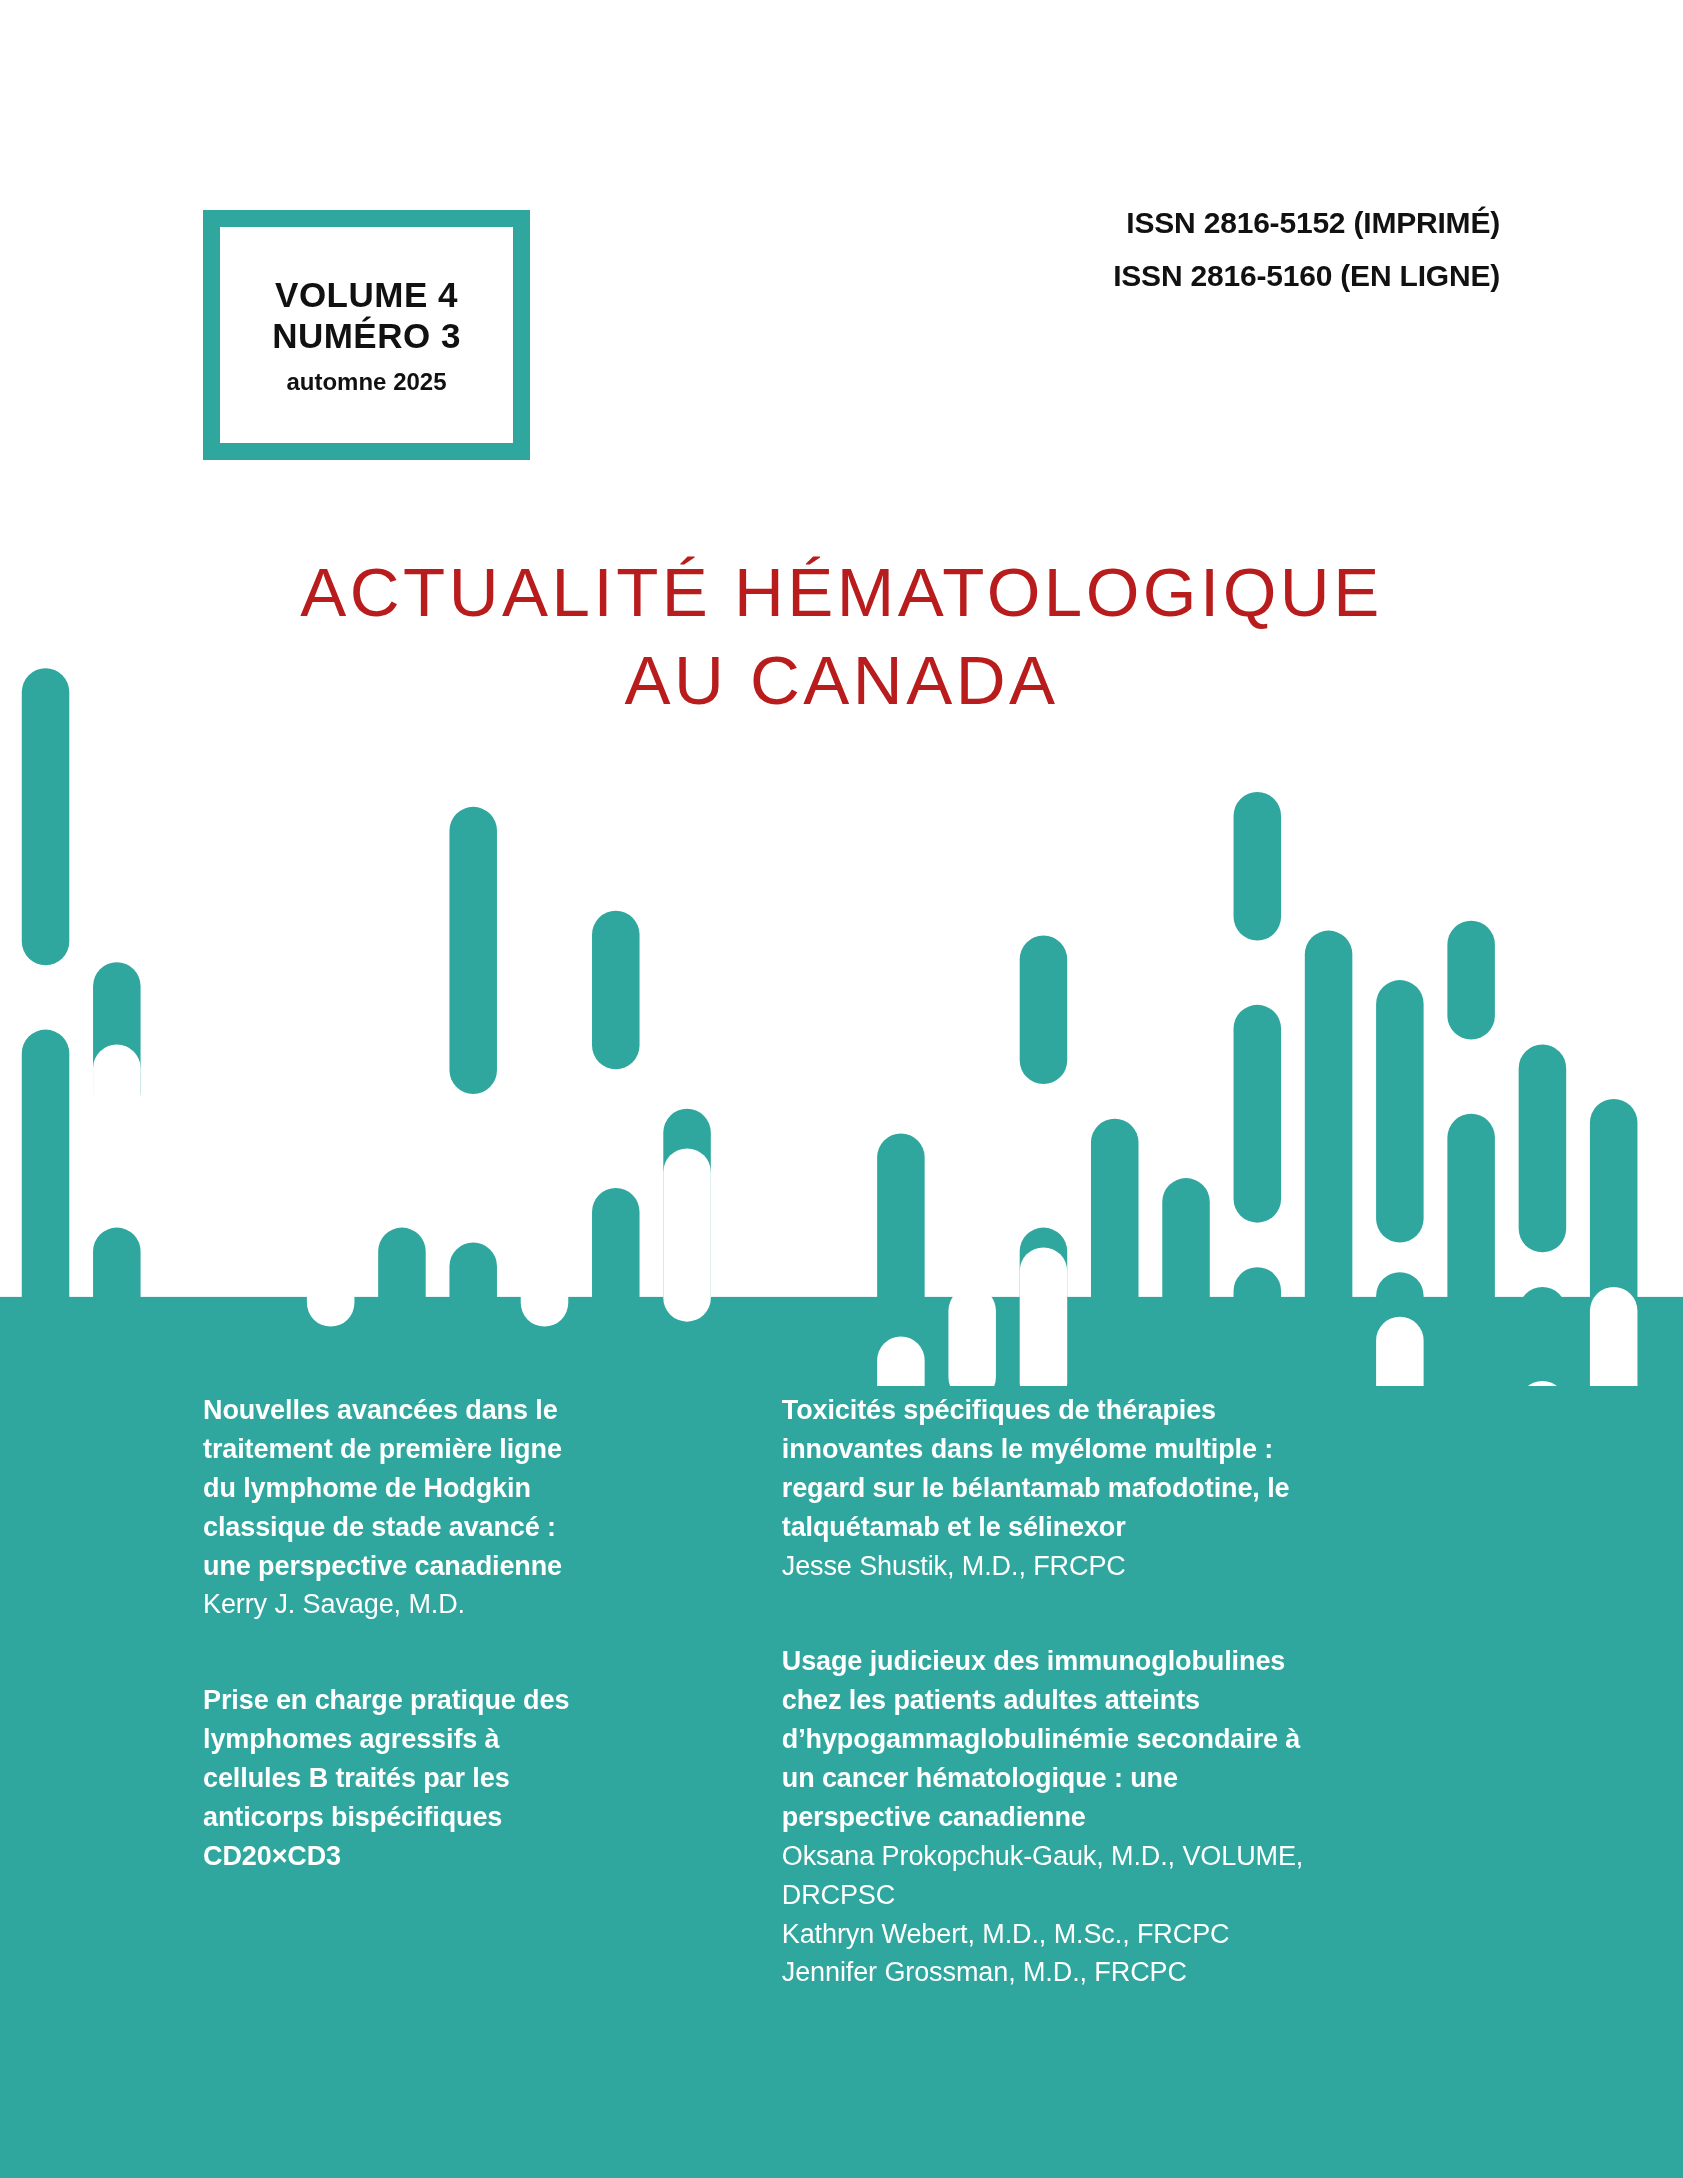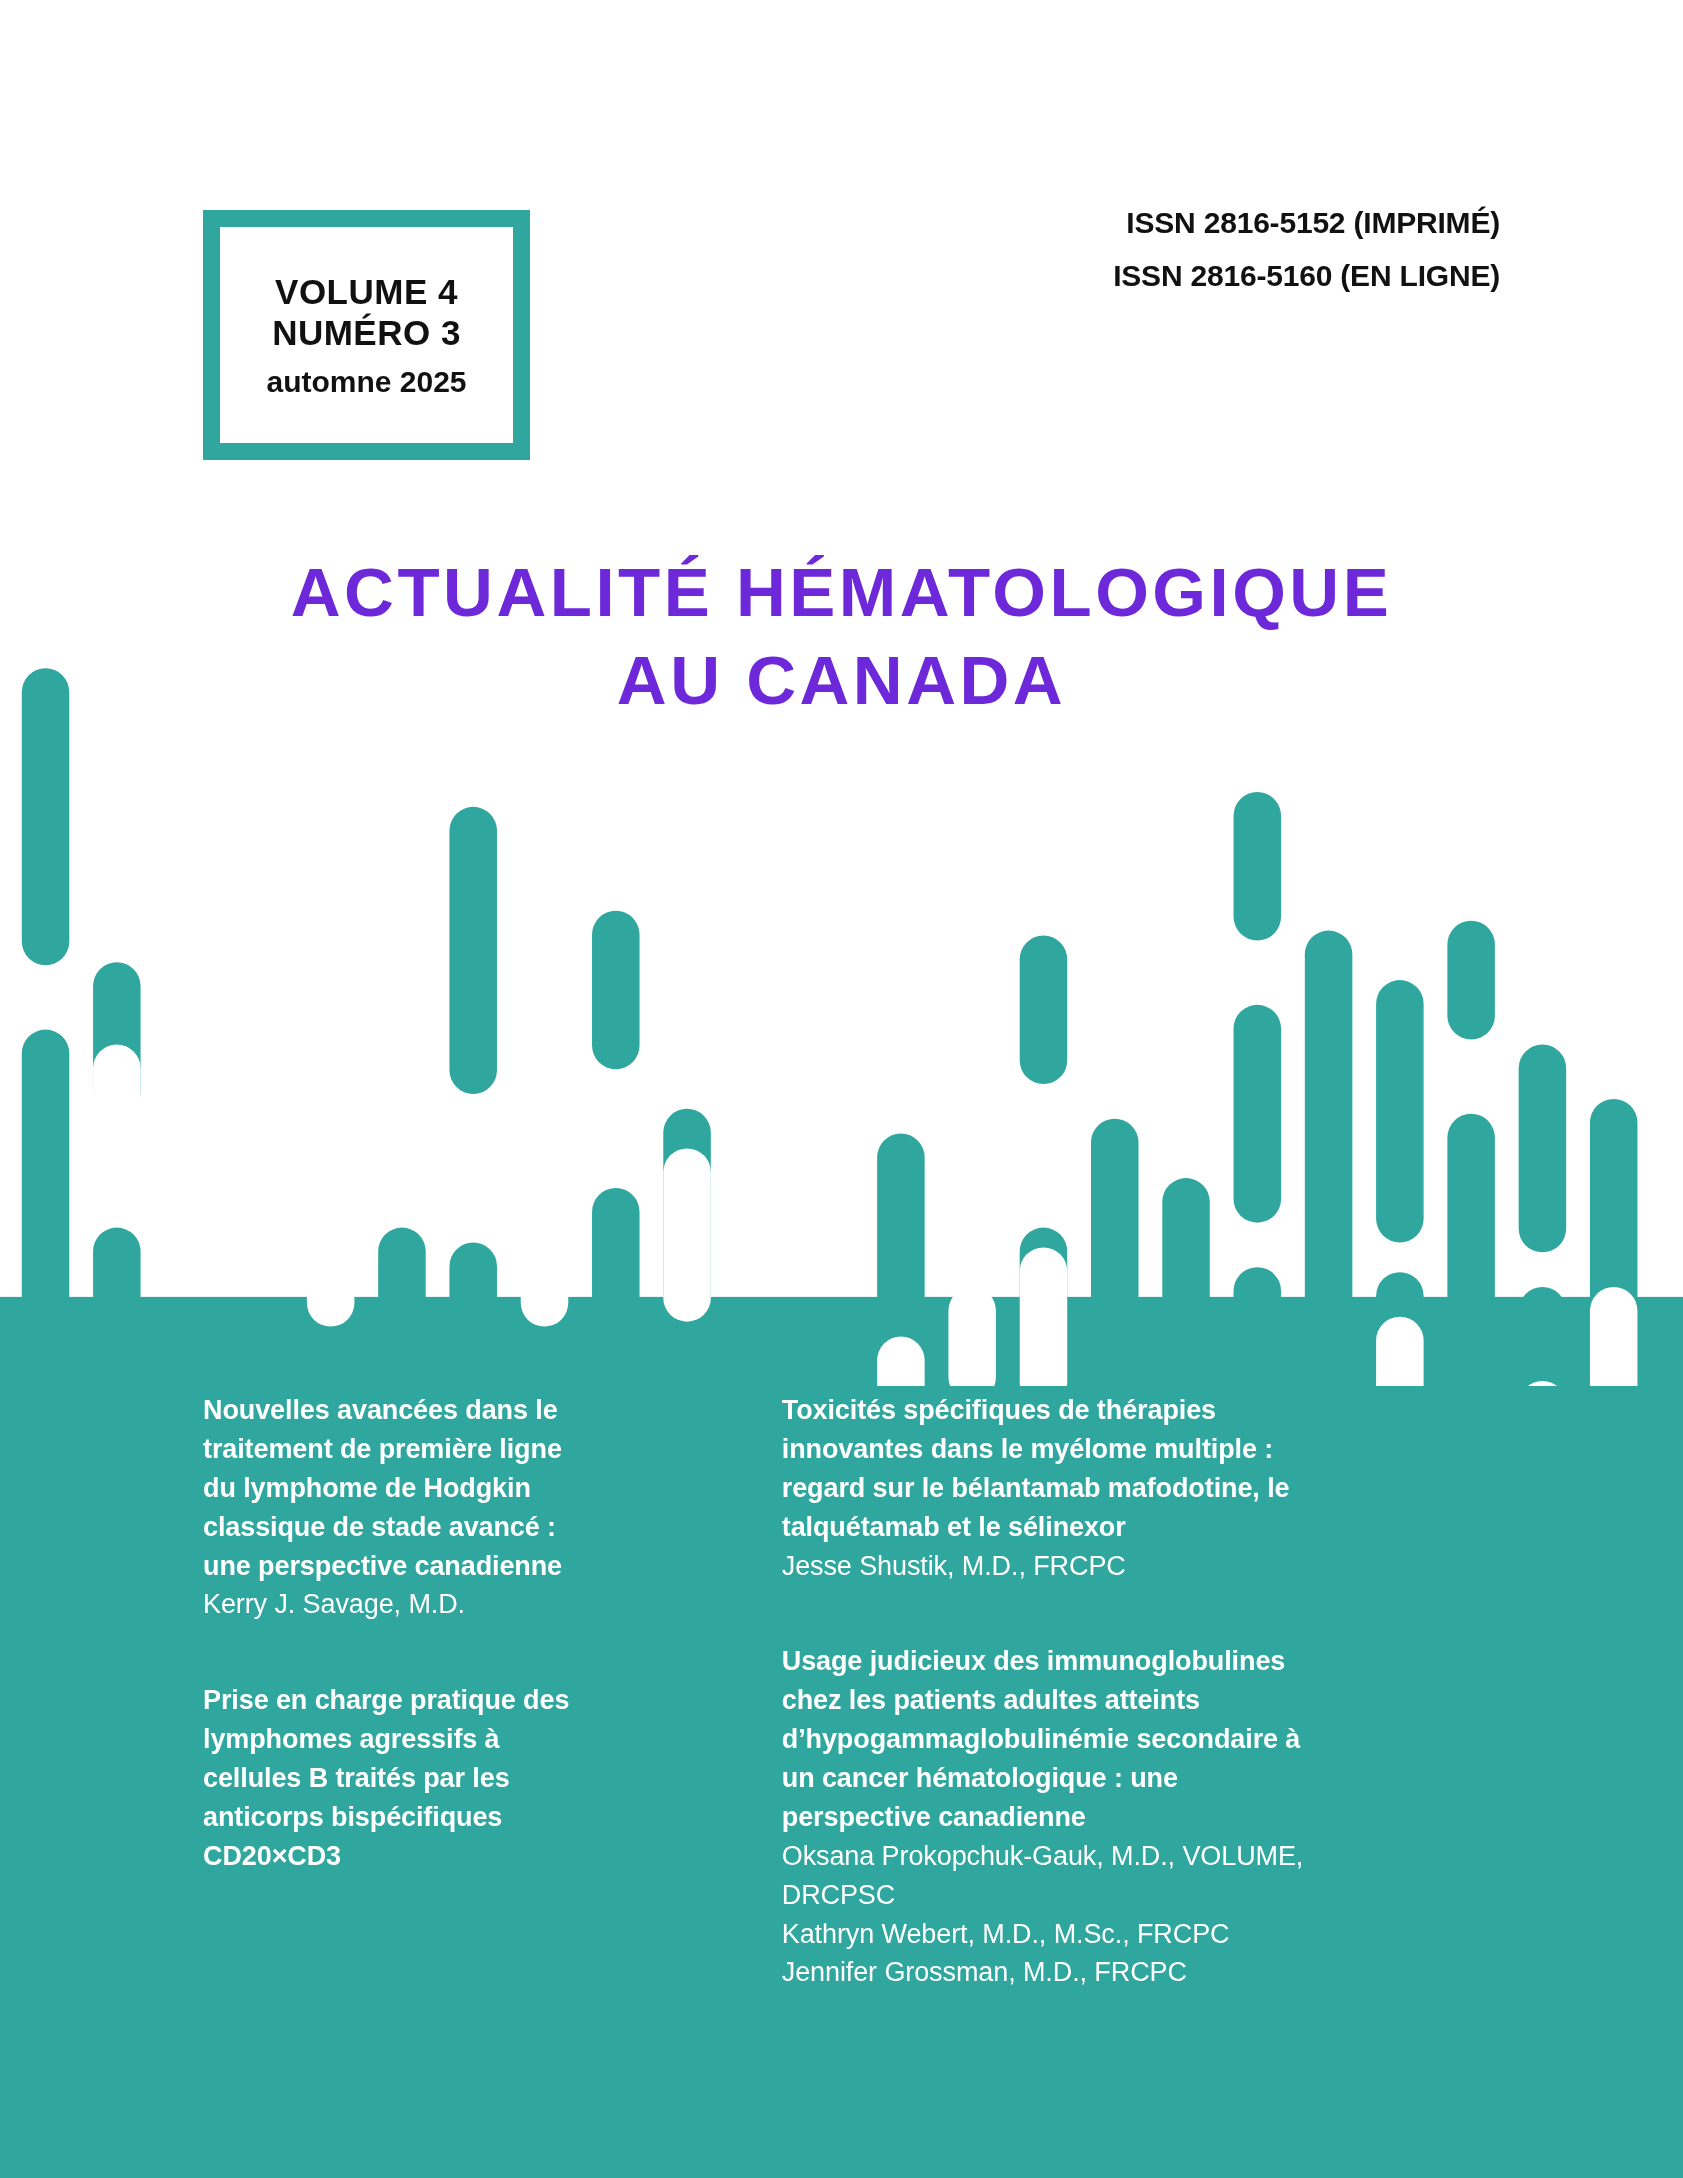--- a/index.html
+++ b/index.html
@@ -37,21 +37,21 @@
     font-size: 35px;
     font-weight: bold;
     color: #111111;
     letter-spacing: 0.5px;
     line-height: 1.18;
     text-align: center;
     white-space: nowrap;
   }
   .volume-season {
     margin-top: 12px;
-    font-size: 30px;
+    font-size: 24px;
     font-weight: bold;
     color: #111111;
     text-align: center;
     white-space: nowrap;
   }
 
   .issn-block {
     position: absolute;
     right: 183px;
     top: 190px;
@@ -71,22 +71,22 @@
   .cover-title {
     position: absolute;
     left: 0;
     right: 0;
     top: 549px;
     text-align: center;
     z-index: 6;
   }
   .title-line {
     font-size: 69px;
-    font-weight: bold;
-    color: #6d28d9;
+    font-weight: normal;
+    color: #b91c1c;
     letter-spacing: 3.5px;
     line-height: 1.28;
     white-space: nowrap;
   }
 
   
   .pattern {
     position: absolute;
     left: 0;
     top: 594px;

